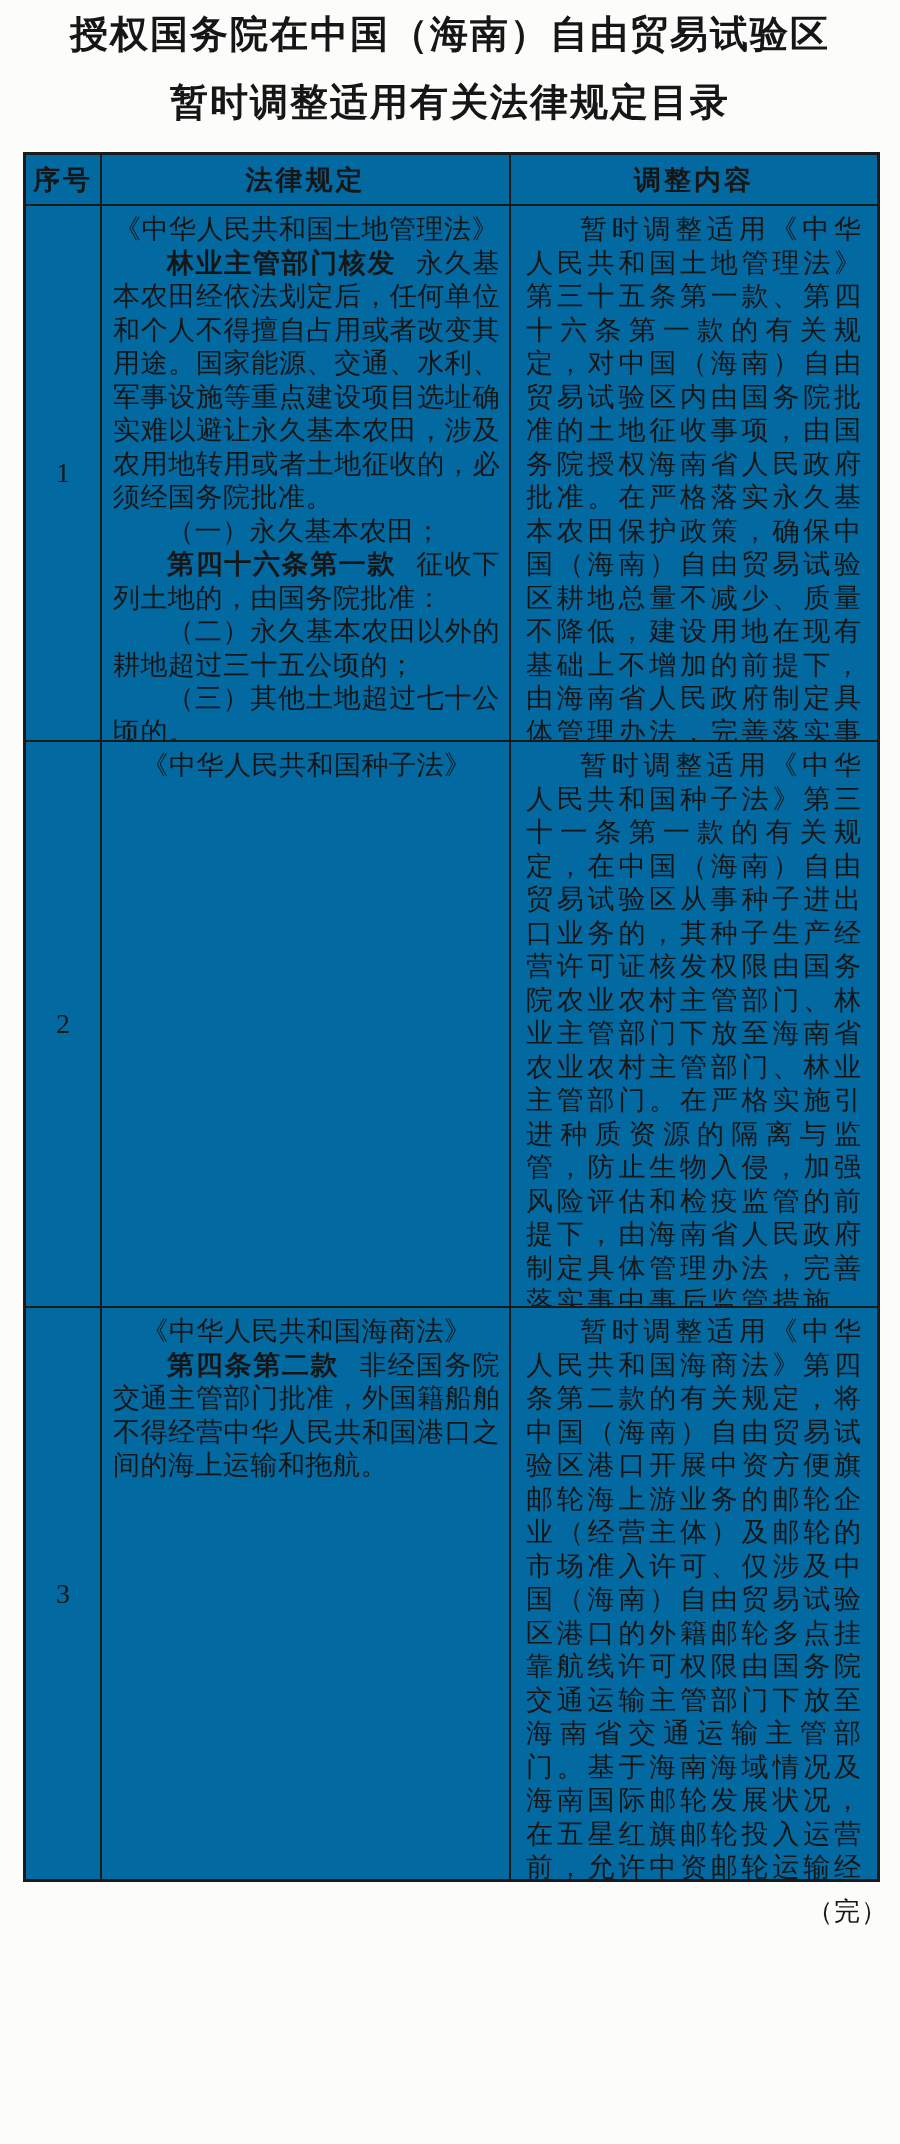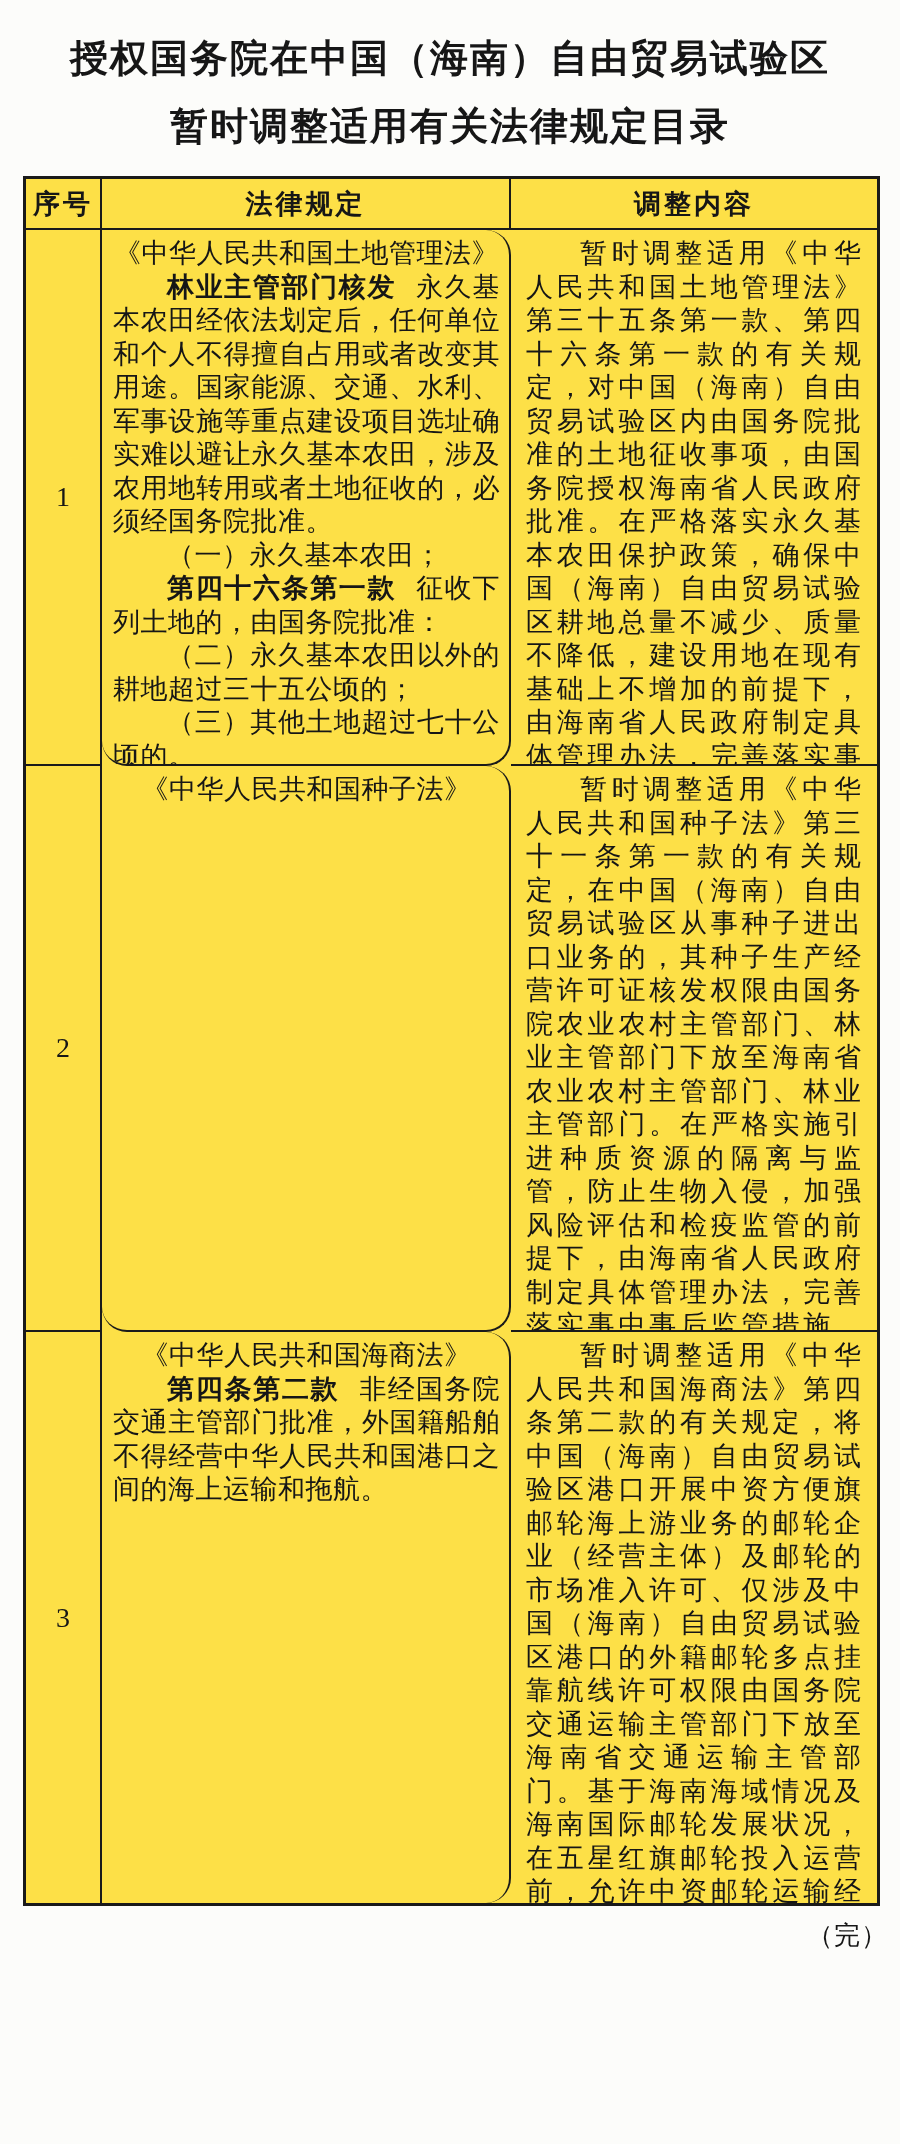--- a/index.html
+++ b/index.html
@@ -10,37 +10,36 @@
   }
   body {
     height: 2144px;
     color: #161616;
     font-family: "Liberation Serif", serif;
     position: relative;
     overflow: hidden;
   }
   
   .doc-title {
-    padding-top: 24px;
     text-align: center;
     font-weight: bold;
     font-size: 38px;
     line-height: 68px;
     letter-spacing: 2px;
     font-family: "Liberation Serif", serif;
   }
   
   .catalog-table {
     margin-left: 23px;
     margin-top: 16px;
     width: 851px;
     border: 3px solid #1a1a1a;
     display: grid;
     grid-template-columns: 76px 409px 366px;
-    background: #fde047;
+    background: #0369a1;
   }
   .cell {
     border-right: 2px solid #1a1a1a;
     border-bottom: 2px solid #1a1a1a;
     box-sizing: border-box;
     overflow: hidden;
   }
   .cell.last-col { border-right: none; }
   .cell.last-row { border-bottom: none; }
   .head-cell {
@@ -60,21 +59,20 @@
     display: flex;
     align-items: center;
     justify-content: center;
     font-size: 28px;
   }
   .provision-cell {
     padding: 7px 9px 0 11px;
     font-size: 27px;
     line-height: 33.5px;
     letter-spacing: 0.5px;
-    border-radius: 25px;
   }
   .adjustment-cell {
     padding: 7px 14px 0 15px;
     font-size: 27px;
     line-height: 33.5px;
     letter-spacing: 2px;
   }
   .provision-cell p, .adjustment-cell p {
     margin: 0;
     text-align: justify;

